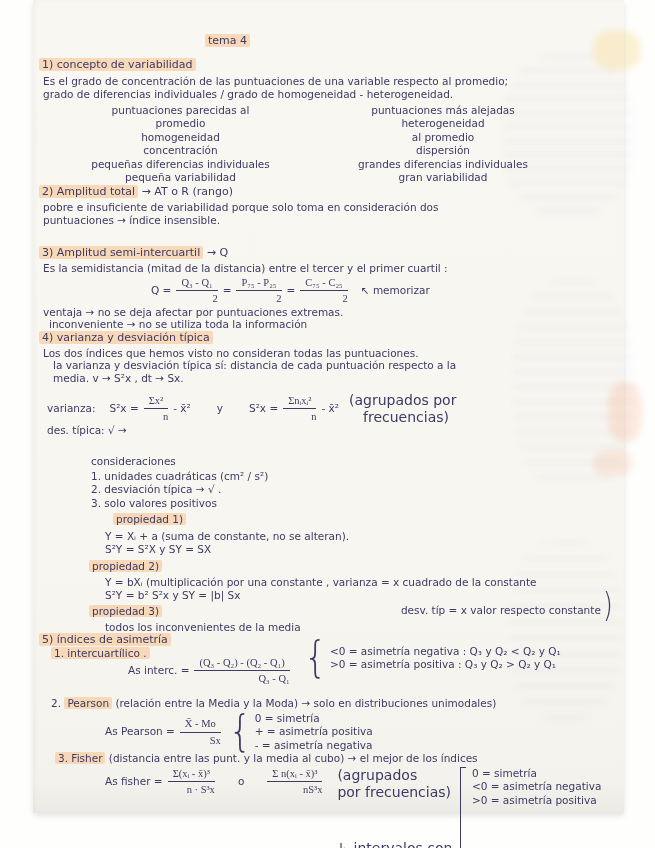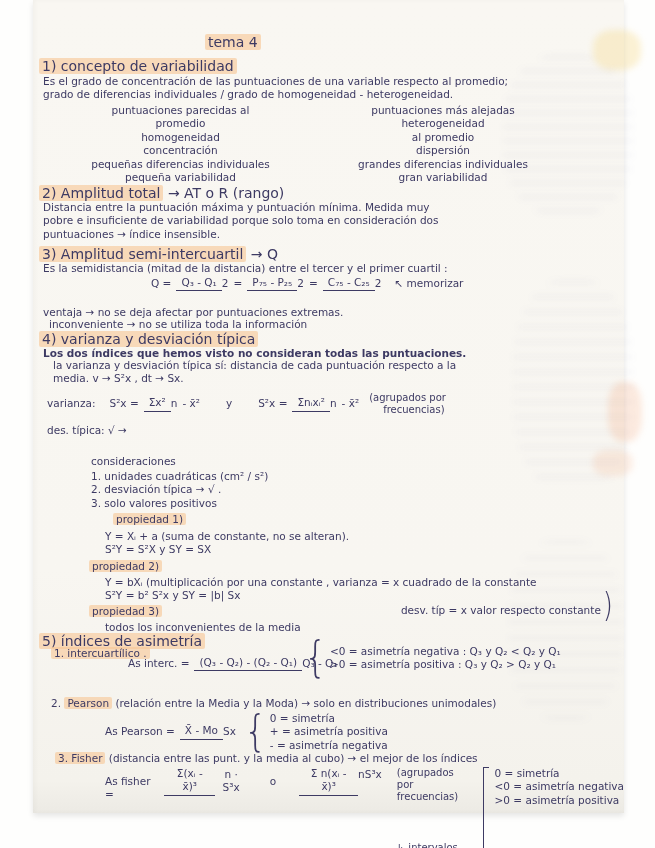--- a/index.html
+++ b/index.html
@@ -9,30 +9,30 @@
     -webkit-font-smoothing:antialiased;
   }
   .paper{
     position:absolute;left:33px;top:0;width:591px;height:813px;
     background:linear-gradient(180deg,#f9f7f2 0%,#f8f6f1 70%,#f4f2ec 96%,#eceae4 100%);
     box-shadow:0 3px 6px rgba(0,0,0,.10), inset 2px 0 4px rgba(0,0,0,.03);
     font-size:10.5px;line-height:1.28;
   }
   .abs{position:absolute;}
   .hl{background:rgba(247,198,150,.62);padding:0 3px;border-radius:2px;box-decoration-break:clone;}
-  .head{font-size:14px;}
+  .head{font-size:11px;}
   .center{text-align:center;}
   .row{display:flex;align-items:center;}
-  .frac{display:inline-flex;flex-direction:row;align-items:flex-start;vertical-align:middle;margin:0 5px;text-align:center;}
+  .frac{display:inline-flex;flex-direction:column;align-items:flex-end;vertical-align:middle;margin:0 5px;text-align:center;font-family:Liberation Serif, serif;}
   .frac .num{border-bottom:1.3px solid #3d3a63;padding:0 5px 1px;}
   .frac .den{padding-top:1px;}
   .brace{font-size:36px;font-weight:200;line-height:.9;transform:scaleY(1.18);margin:0 3px;color:#3d3a63;}
   .sqbracket{width:5px;align-self:stretch;border-left:1.4px solid #3d3a63;border-top:1.4px solid #3d3a63;border-bottom:1.4px solid #3d3a63;margin:0 6px 0 2px;}
   .outcol div{white-space:nowrap;}
-  .note-sm{font-size:10px;line-height:1.2;}
+  .note-sm{font-size:14px;line-height:1.2;}
   .bigparen{font-size:26px;font-weight:200;transform:scaleY(1.3);display:inline-block;margin-left:2px;}
   
   .bleed span{position:absolute;display:block;border-radius:40%;filter:blur(3px);}
   .bleed .b1{left:470px;top:55px;width:130px;height:160px;background:repeating-linear-gradient(180deg,rgba(80,80,140,.055) 0 4px,transparent 4px 14px);}
   .bleed .b2{left:480px;top:280px;width:120px;height:210px;background:repeating-linear-gradient(180deg,rgba(80,80,140,.05) 0 4px,transparent 4px 15px);}
   .bleed .b3{left:560px;top:30px;width:48px;height:40px;background:rgba(246,212,120,.30);}
   .bleed .b4{left:575px;top:382px;width:34px;height:60px;background:rgba(240,130,70,.16);}
   .bleed .b5{left:560px;top:450px;width:40px;height:26px;background:rgba(240,130,70,.13);}
   .bleed .b6{left:475px;top:540px;width:115px;height:180px;background:repeating-linear-gradient(180deg,rgba(80,80,140,.04) 0 4px,transparent 4px 16px);}
 </style>
@@ -76,21 +76,20 @@
     <div class="center">dispersión</div>
     <div class="center">grandes diferencias individuales</div>
     <div class="center">gran variabilidad</div>
   </div>
 
   <div class="abs head" style="top:185px;left:6px;">
     <span class="hl">2) Amplitud total</span>
     <span>→ AT o R (rango)</span>
   </div>
   <div class="abs" style="top:201px;left:10px;width:560px;">
-    <div>Distancia entre la puntuación máxima y puntuación mínima. Medida muy</div>
     <div>pobre e insuficiente de variabilidad porque solo toma en consideración dos</div>
     <div>puntuaciones → índice insensible.</div>
   </div>
 
   <div class="abs head" style="top:246px;left:6px;">
     <span class="hl">3) Amplitud semi-intercuartil</span>
     <span>→ Q</span>
   </div>
   <div class="abs" style="top:262px;left:10px;width:560px;">
     <div>Es la semidistancia (mitad de la distancia) entre el tercer y el primer cuartil :</div>
@@ -112,21 +111,21 @@
         <span class="den">2</span>
       </span>
     <span style="margin-left:8px;">↖ memorizar</span>
   </div>
   <div class="abs" style="top:306px;left:10px;">ventaja → no se deja afectar por puntuaciones extremas.</div>
   <div class="abs" style="top:318px;left:16px;">inconveniente → no se utiliza toda la información</div>
 
   <div class="abs head" style="top:331px;left:6px;">
     <span class="hl">4) varianza y desviación típica</span>
   </div>
-  <div class="abs" style="top:347px;left:10px;font-weight:bold;">Los dos índices que hemos visto no consideran todas las puntuaciones.</div>
+  <div class="abs" style="top:347px;left:10px;">Los dos índices que hemos visto no consideran todas las puntuaciones.</div>
   <div class="abs" style="top:359px;left:20px;width:545px;">
     <div>la varianza y desviación típica sí: distancia de cada puntuación respecto a la</div>
     <div>media.  v → S²x ,  dt → Sx.</div>
   </div>
   <div class="abs row" style="top:392px;left:14px;">
     <span>varianza:</span>
     <span style="margin-left:14px;">S²x =</span>
     <span class="frac">
         <span class="num">Σx²</span>
         <span class="den">n</span>

